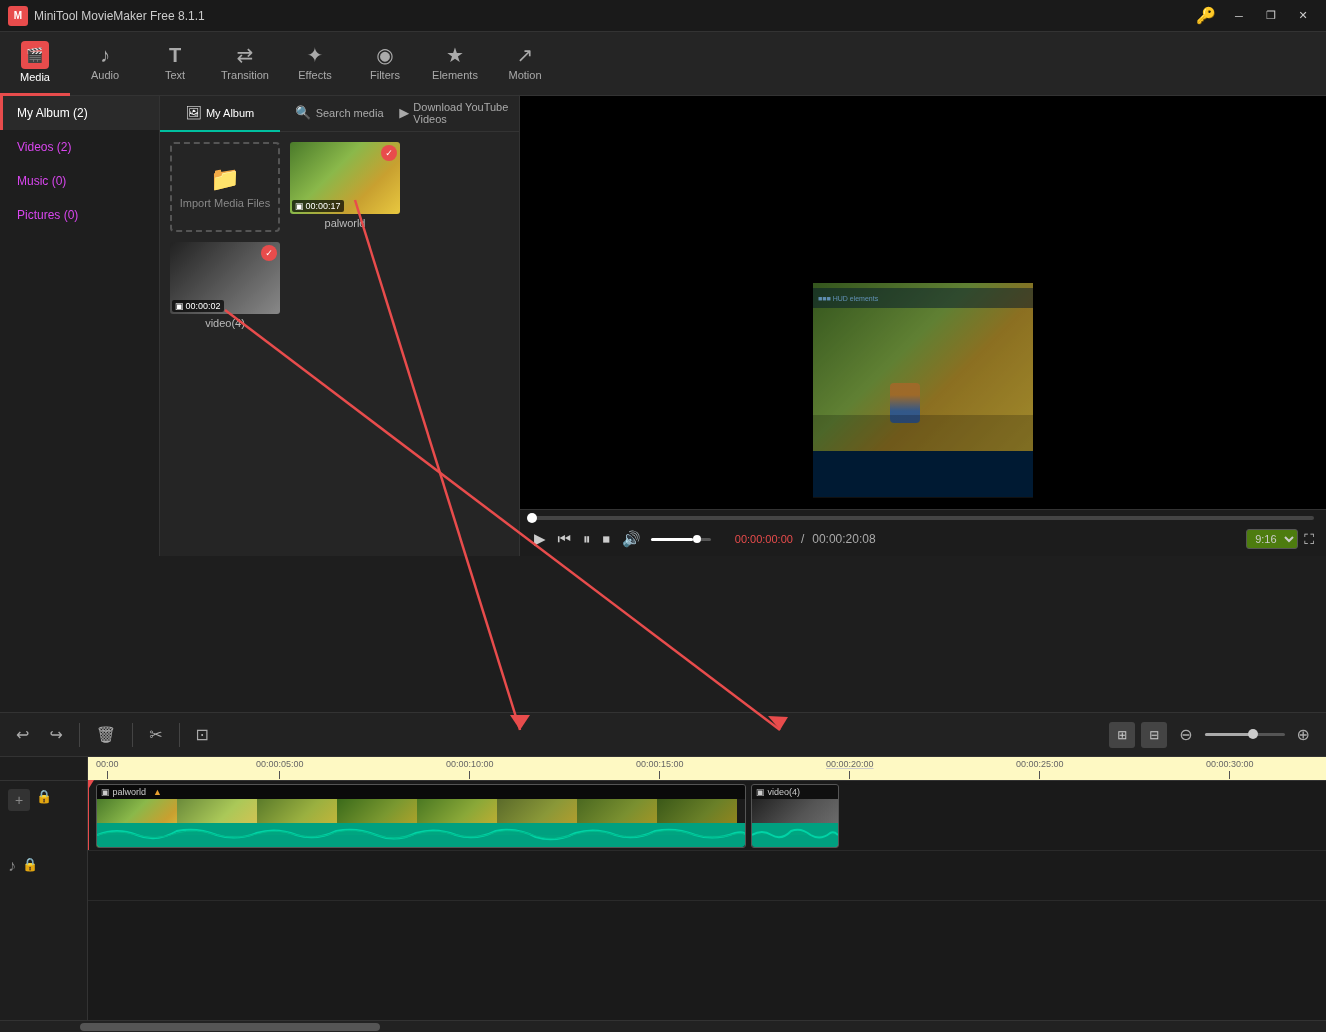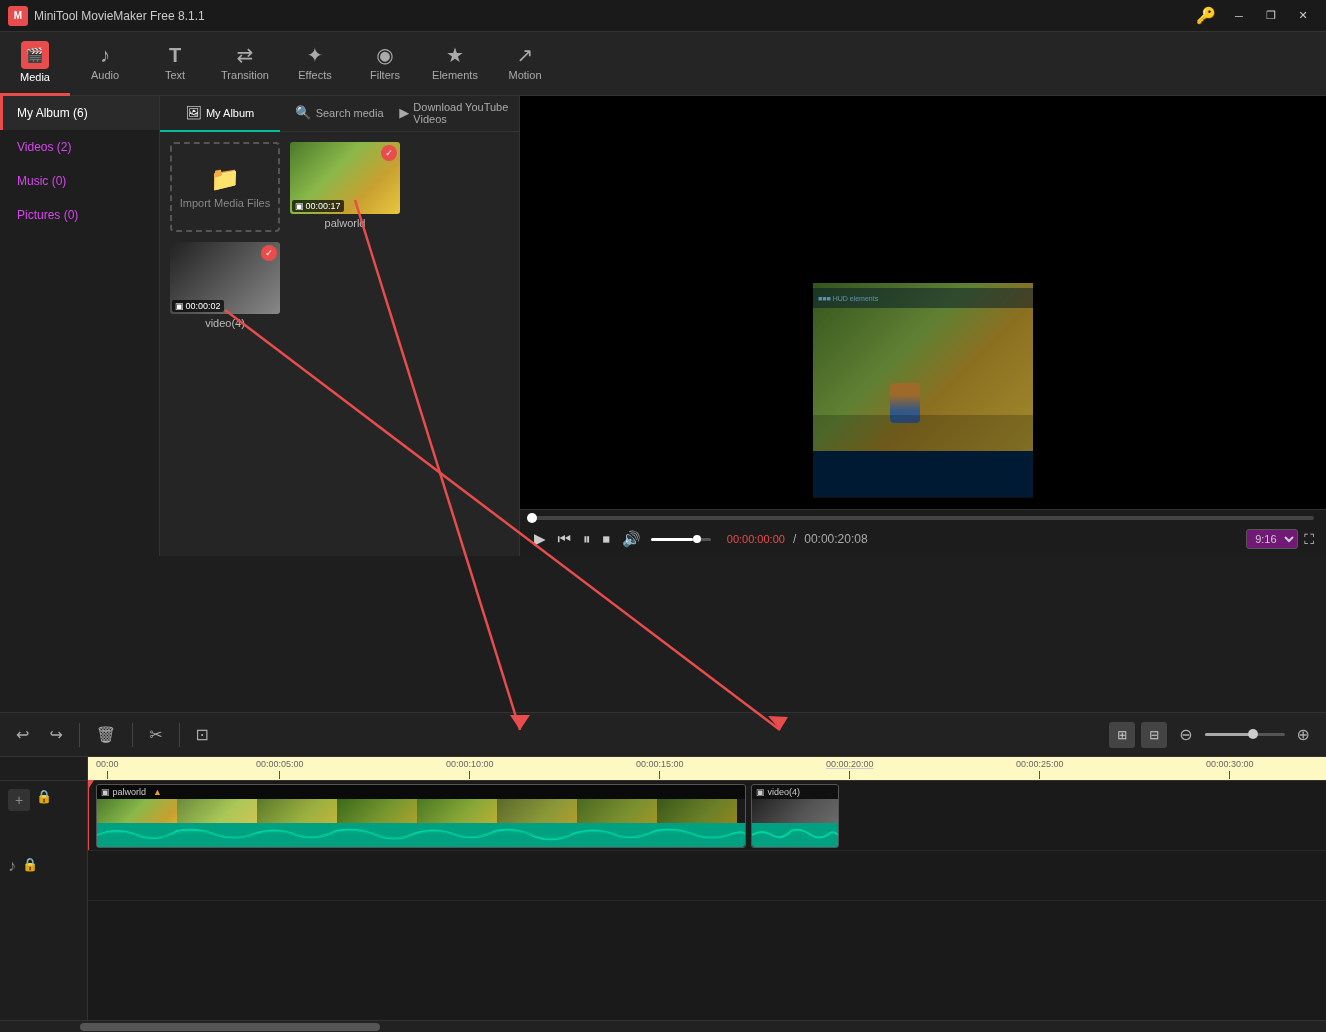--- a/index.html
+++ b/index.html
@@ -322,21 +322,21 @@
     }
     .ctrl-btn {
       background: none; border: none;
       color: #ccc; cursor: pointer;
       font-size: 15px;
       padding: 2px;
     }
     .time-display {
       font-size: 11px;
       color: #e84c4c;
-      margin-left: 8px;
+      margin-left: 16px;
     }
     .time-total { color: #aaa; }
     .ctrl-right {
       display: flex; align-items: center; gap: 6px;
     }
     .volume-slider-outer {
       width: 60px; height: 3px;
       background: #555;
       border-radius: 2px;
       cursor: pointer;
@@ -347,21 +347,21 @@
       border-radius: 2px;
     }
     .volume-dot {
       width: 8px; height: 8px;
       background: #fff;
       border-radius: 50%;
       margin-top: -6px;
       margin-left: 42px;
     }
     .aspect-select {
-      background: #701a75;
+      background: #4d7c0f;
       border: 1px solid #555;
       color: #ccc;
       font-size: 11px;
       padding: 2px 4px;
       border-radius: 3px;
       cursor: pointer;
     }
     .fullscreen-btn {
       background: none; border: none;
       color: #ccc; font-size: 14px; cursor: pointer;
@@ -656,21 +656,21 @@
   <div class="toolbar-btn">
     <div class="icon">↗</div>
     <span>Motion</span>
   </div>
 </div>
 
 <div id="main-layout" style="position:absolute;top:96px;left:0;right:0;height:460px;display:flex;">
 
   <div id="left-sidebar">
     <div class="sidebar-item active">
-      <span>My Album (6)</span>
+      <span>My Album (2)</span>
     </div>
     <div class="sidebar-item">
       <span>Videos (2)</span>
     </div>
     <div class="sidebar-item">
       <span>Music (0)</span>
     </div>
     <div class="sidebar-item">
       <span>Pictures (0)</span>
     </div>

